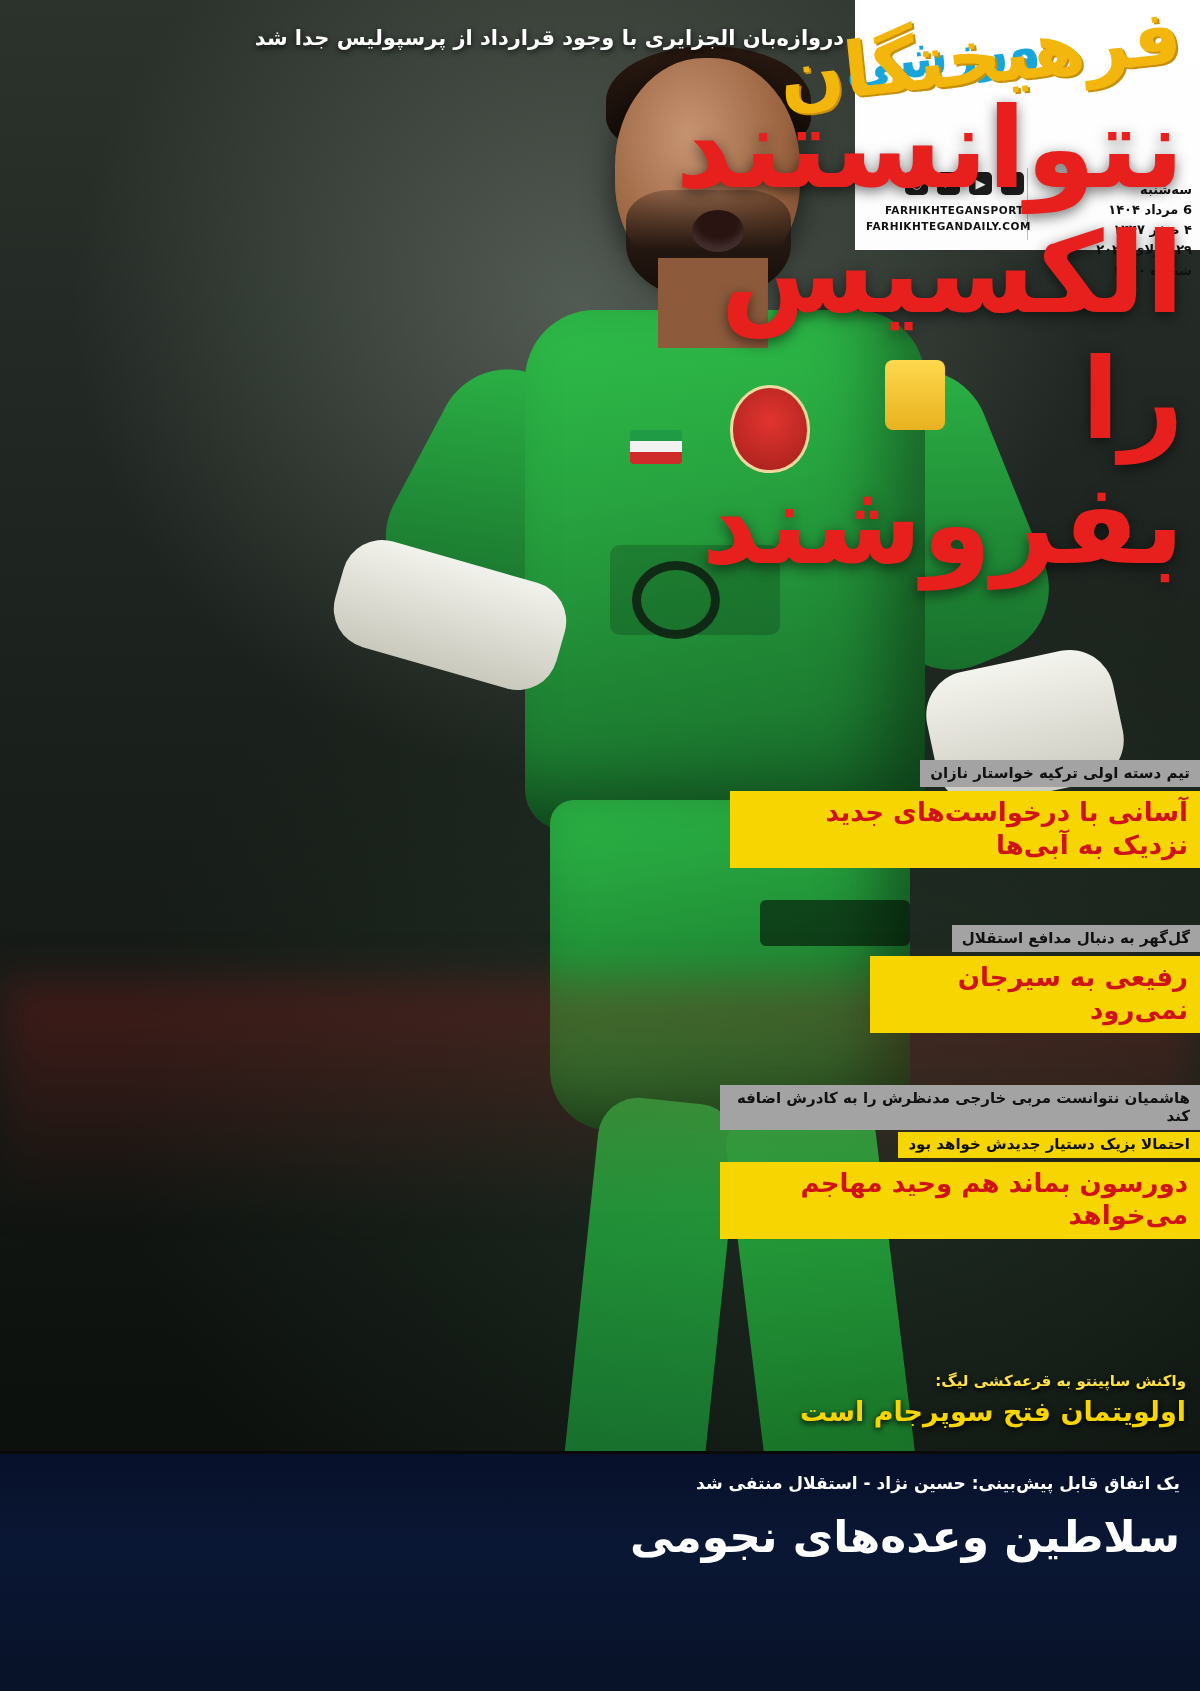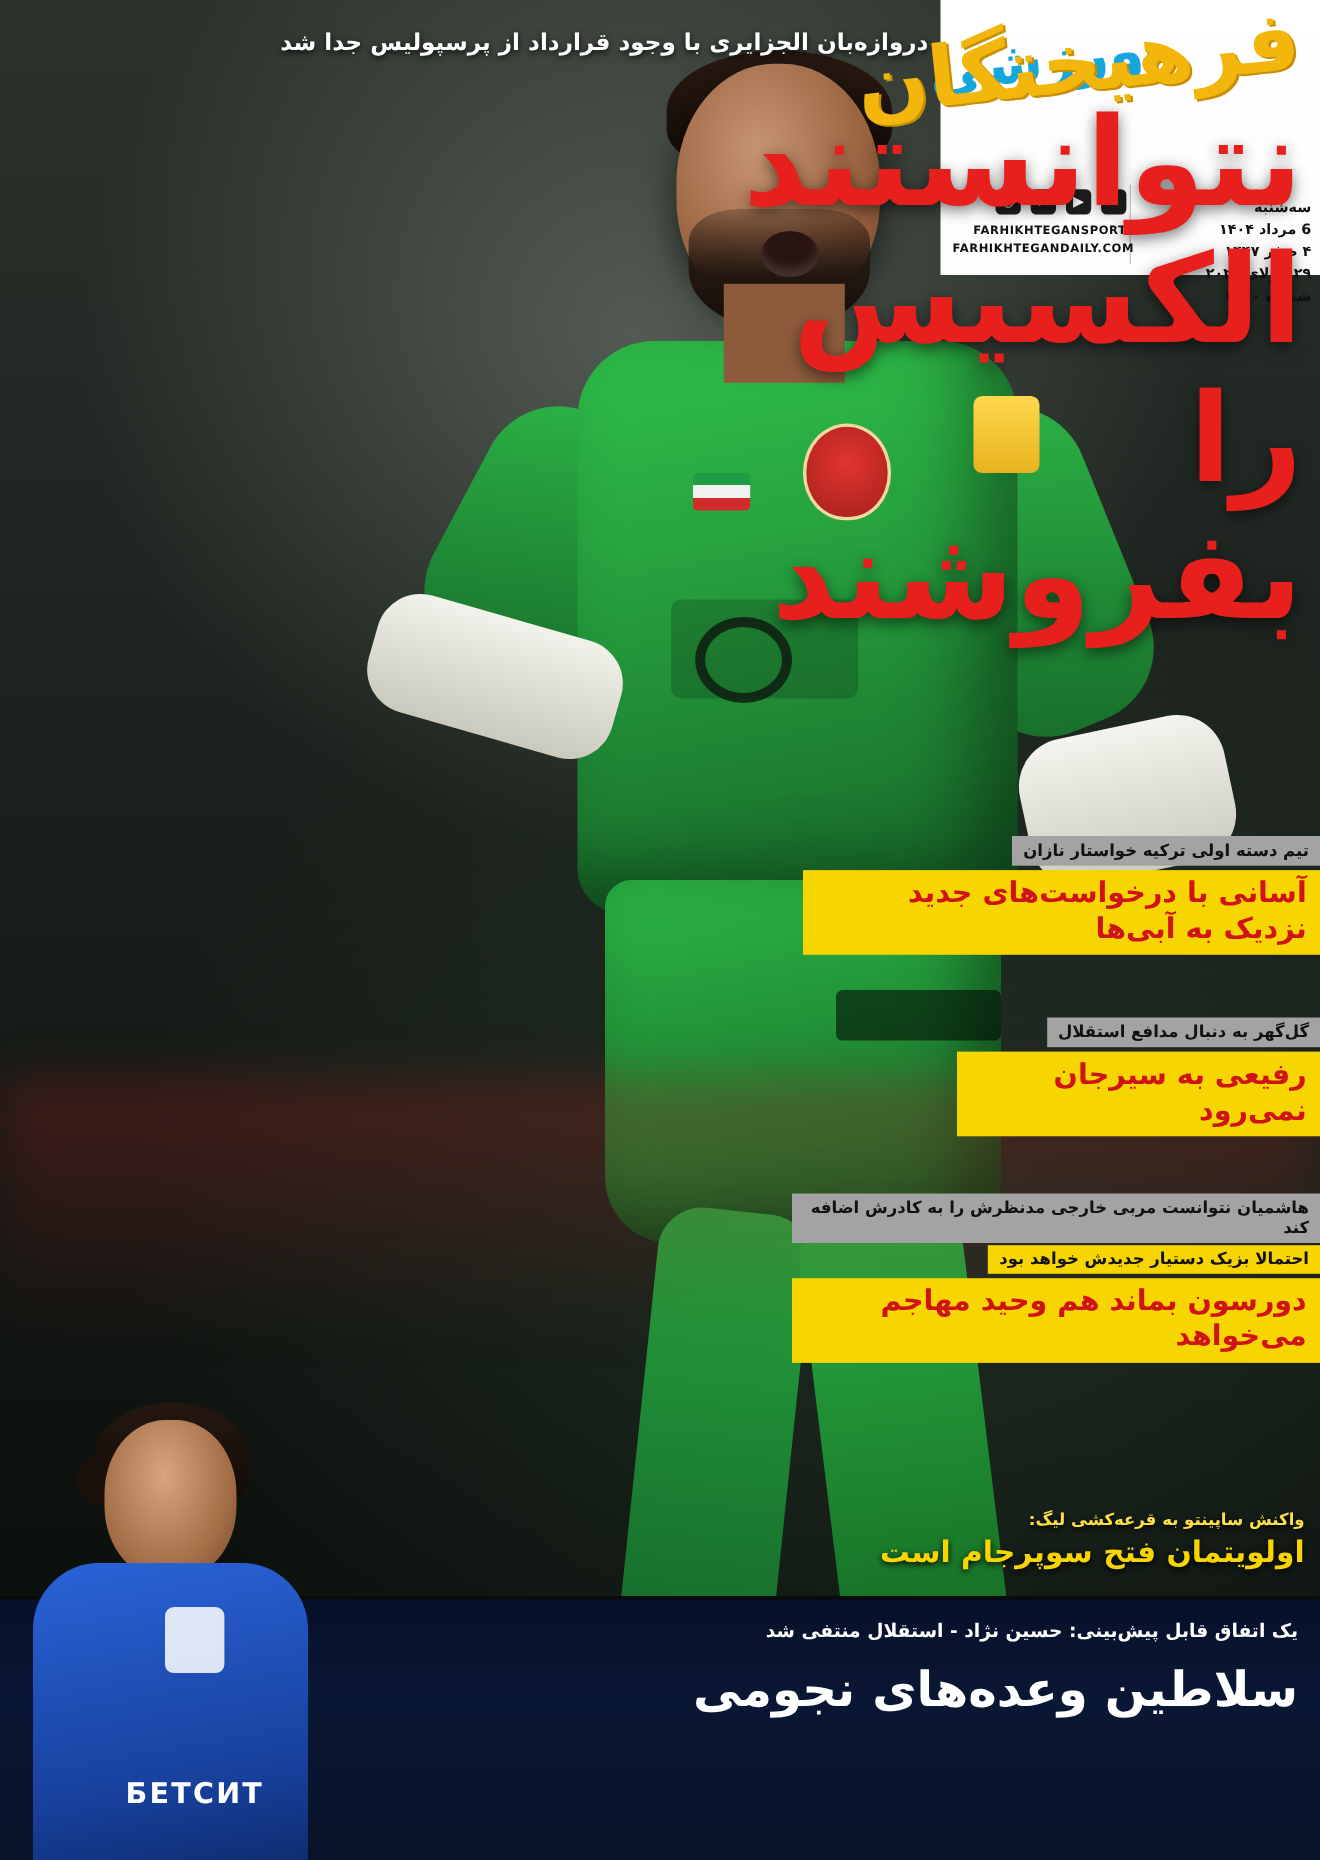--- a/index.html
+++ b/index.html
@@ -293,27 +293,19 @@
     <span class="tline red">دورسون بماند هم وحید مهاجم می‌خواهد</span>
   </div>
 
   <div class="t4">
     <div class="k">واکنش ساپینتو به قرعه‌کشی لیگ:</div>
     <div class="h">اولویتمان فتح سوپرجام است</div>
   </div>
 
   <div class="bottom">
     <div class="vr-sep"></div>
-    <div class="bphoto">
-      <div class="bp-hair"></div>
-      <div class="bp-bun"></div>
-      <div class="bp-head"></div>
-      <div class="bp-body"></div>
-      <div class="bp-badge"></div>
-      <div class="bp-text">БЕТСИТ</div>
-    </div>
     <div class="bottom-txt">
       <div class="bottom-k">یک اتفاق قابل پیش‌بینی: حسین نژاد - استقلال منتفی شد</div>
       <div class="bottom-h">سلاطین وعده‌های نجومی</div>
     </div>
   </div>
 
 </div>
 
 </body></html>

